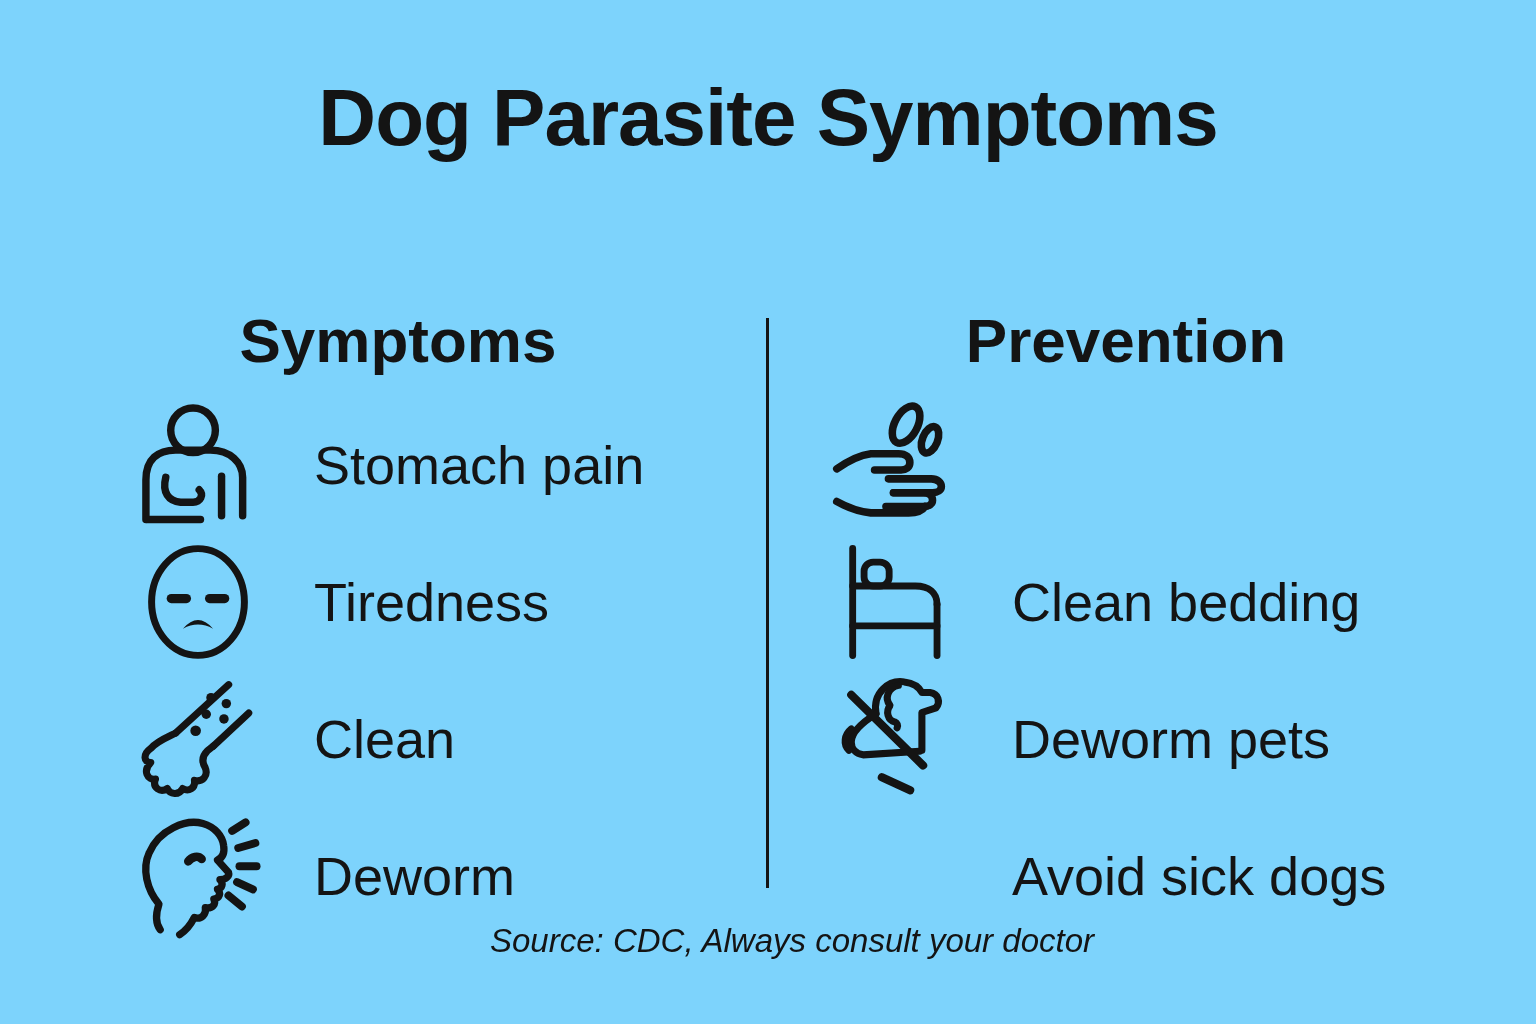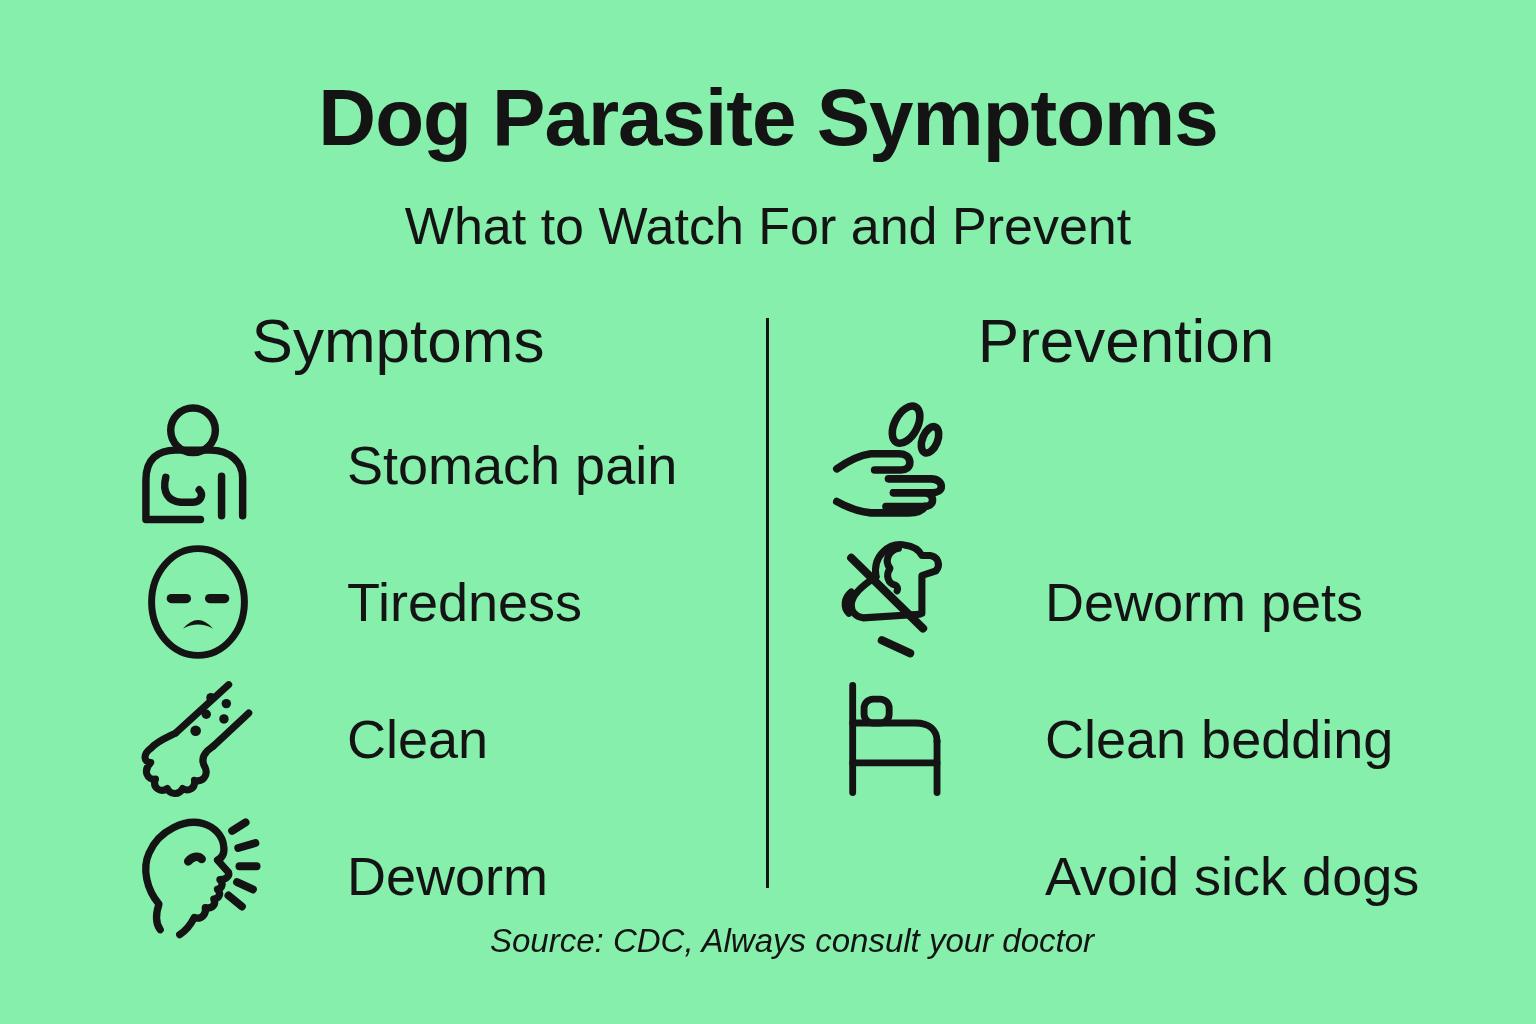--- a/index.html
+++ b/index.html
@@ -1,19 +1,19 @@
 <!DOCTYPE html>
 <html><head>
 <meta charset="utf-8">
 <style>
   html,body{margin:0;padding:0;}
   .canvas{
     position:relative;
     width:1536px;height:1024px;
-    background:#86efac;
+    background:#7dd3fc;
     color:#141414;
     font-family:"Liberation Sans","DejaVu Sans",sans-serif;
     overflow:hidden;
   }
   .title{
     position:absolute;top:76px;left:0;width:100%;
     text-align:center;
     font-size:80px;font-weight:700;letter-spacing:-1px;
     line-height:1.05;
   }
@@ -24,31 +24,30 @@
   }
   .divider{
     position:absolute;left:766px;top:318px;
     width:3px;height:570px;
     background:#141414;
   }
   .col{position:absolute;top:306px;}
   .col-left{left:128px;width:596px;}
   .col-right{left:826px;width:640px;}
   .col-header{
-    font-size:62px;font-weight:400;
+    font-size:62px;font-weight:700;
     text-align:center;
     height:88px;line-height:70px;
   }
   .col-left .col-header{width:540px;}
   .col-right .col-header{width:600px;}
   .rows{position:absolute;top:90px;left:0;right:0;}
   .row{
     display:flex;align-items:center;
     height:137px;
-    gap:33px;
   }
   .icon-cell{
     flex:none;width:140px;
     display:flex;align-items:center;justify-content:center;
   }
   .icon-cell svg{overflow:visible;display:block;}
   .item-label{
     font-size:54px;font-weight:400;
     margin-left:46px;
     white-space:nowrap;
@@ -60,21 +59,20 @@
   }
   .ic{stroke:#141414;fill:none;stroke-width:6;stroke-linecap:round;stroke-linejoin:round;}
   .ic-fill{fill:#141414;stroke:none;}
 </style>
 </head>
 <body>
 
 <div class="canvas">
 
   <div class="title">Dog Parasite Symptoms</div>
-  <div class="subtitle">What to Watch For and Prevent</div>
 
   <div class="divider"></div>
 
   <div class="col col-left">
     <div class="col-header">Symptoms</div>
     <div class="rows">
 
       <div class="row">
         <div class="icon-cell">
           <svg width="124" height="124" viewBox="0 0 100 100">
@@ -160,52 +158,52 @@
               <path d="M44,61 L78,61 C83,61 86,64 86,67 C86,70 83,72 79,72 L48,72"></path>
               <path d="M48,72 L72,72 C77,72 79,75 79,78 C79,81 76,83 72,83 L42,83"></path>
               <path d="M3,79 C12,84 20,87 30,88 L60,88 C67,88 71,86 73,83"></path>
             </g>
           </svg>
         </div>
       </div>
 
       <div class="row">
         <div class="icon-cell">
+          <svg width="114" height="114" viewBox="0 0 100 100">
+            <g class="ic">
+              <path d="M12,3 L12,97"></path>
+              <rect x="22" y="15" width="22" height="21" rx="8"></rect>
+              <path d="M12,36 L67,36 C79,36 86,42 86,52"></path>
+              <path d="M86,52 L86,97"></path>
+              <path d="M12,71 L86,71"></path>
+            </g>
+          </svg>
+        </div>
+        <div class="item-label">Clean bedding</div>
+      </div>
+
+      <div class="row">
+        <div class="icon-cell">
           <svg width="118" height="153" viewBox="0 0 100 130" style="margin-top:28px;">
             <g class="ic">
               <path d="M33,32 C30,14 44,3 57,5 C65,6 70,10 72,14 L79,14 C86,15 88,22 84,27 L72,31 L72,63"></path>
               <path d="M52,8 C43,10 40,19 45,25 C41,30 43,38 49,39 C51,40 52,42 51,44"></path>
               <path d="M33,32 C22,39 12,47 12,56 C12,62 16,66 22,67 L70,64"></path>
               <path d="M12,45 C6,50 5,58 10,63"></path>
               <g stroke-width="7">
                 <path d="M12,16 L73,76"></path>
                 <path d="M38,86 L62,97"></path>
               </g>
             </g>
           </svg>
         </div>
         <div class="item-label">Deworm pets</div>
       </div>
 
       <div class="row">
-        <div class="icon-cell">
-          <svg width="114" height="114" viewBox="0 0 100 100">
-            <g class="ic">
-              <path d="M12,3 L12,97"></path>
-              <rect x="22" y="15" width="22" height="21" rx="8"></rect>
-              <path d="M12,36 L67,36 C79,36 86,42 86,52"></path>
-              <path d="M86,52 L86,97"></path>
-              <path d="M12,71 L86,71"></path>
-            </g>
-          </svg>
-        </div>
-        <div class="item-label">Clean bedding</div>
-      </div>
-
-      <div class="row">
         <div class="icon-cell"></div>
         <div class="item-label">Avoid sick dogs</div>
       </div>
 
     </div>
   </div>
 
   <div class="source">Source: CDC, Always consult your doctor</div>
 
 </div>

